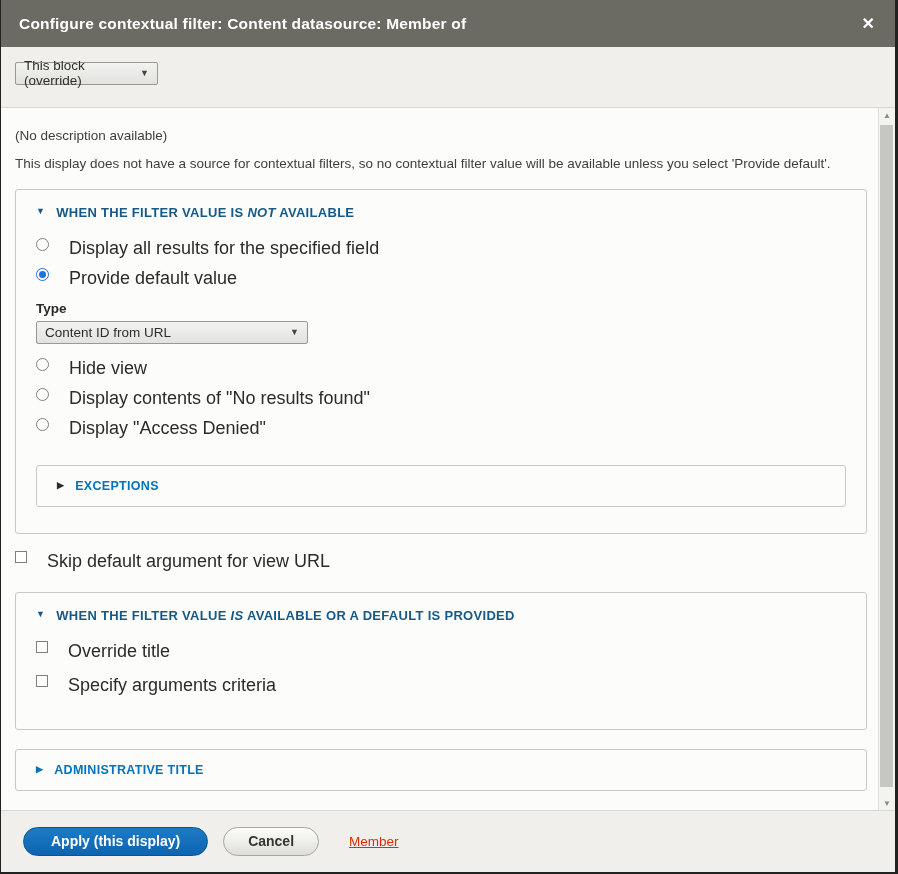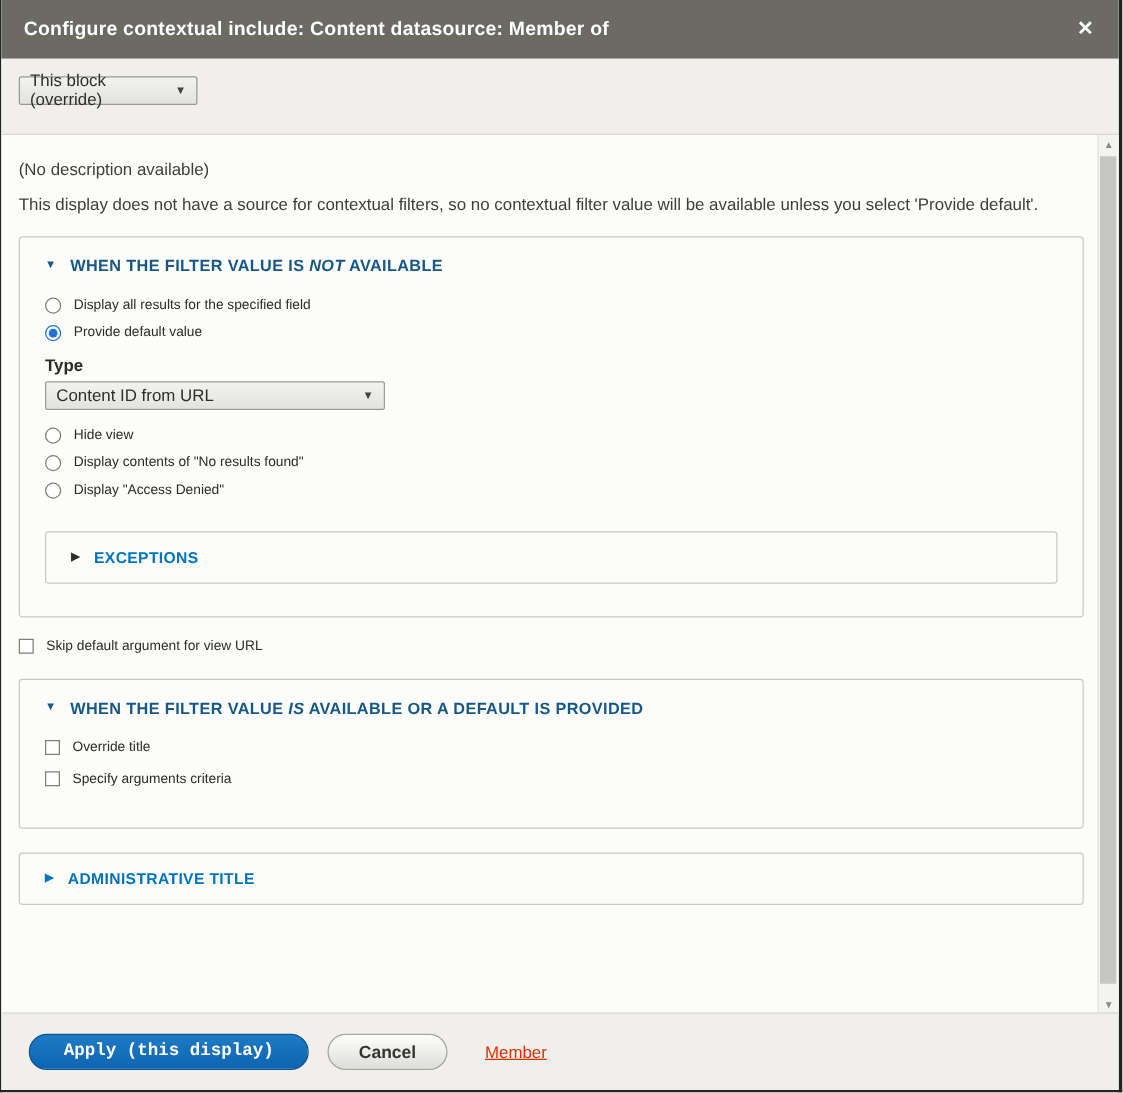--- a/index.html
+++ b/index.html
@@ -68,22 +68,22 @@
   .legend {
     display: flex; align-items: center;
     font-size: 13px; font-weight: bold; letter-spacing: .3px;
     color: #165988;
   }
   .legend .tw { font-size: 9px; margin-right: 11px; position: relative; top: -1px; }
   .legend .em { font-style: italic; margin: 0; }
   .box > .legend { margin-bottom: 18px; cursor: pointer; }
 
   .radio-row, .check-row {
-    display: flex; align-items: center; gap: 10px;
-    margin: 9px 0; font-size: 11px; color: #2b2b27;
+    display: flex; align-items: flex-start; gap: 20px;
+    margin: 9px 0; font-size: 18px; color: #2b2b27;
   }
   .radio {
     width: 13px; height: 13px; flex: none; position: relative;
     border: 1px solid #7f7f7a; border-radius: 50%; background: #fff;
   }
   .radio.checked { border-color: #1f73d2; }
   .radio.checked::after {
     content: ""; position: absolute; left: 2px; top: 2px; right: 2px; bottom: 2px;
     border-radius: 50%; background: #1f73d2;
   }
@@ -143,40 +143,39 @@
     font-size: 14px; font-weight: bold;
     border-radius: 20px; cursor: pointer;
     padding: 6px 24px; line-height: 1.1;
   }
   .btn-apply {
     margin-left: 8px;
     color: #fff;
     background: linear-gradient(#1d7bc4, #0e64b2);
     border: 1px solid #0b5491;
     padding: 6px 27px;
-    font-family: Liberation Mono, monospace;
   }
   .btn-cancel {
     margin-left: 15px;
     color: #35352f;
     background: linear-gradient(#fdfdfc, #dedeD8);
     border: 1px solid #a6a6a0;
   }
   .remove-link {
     margin-left: 30px;
     color: #dd2f00; font-size: 13.5px; text-decoration: underline; cursor: pointer;
   }
 </style>
 </head>
 <body>
 
 <div class="modal">
 
   <div class="titlebar">
-    <span class="title">Configure contextual include: Content datasource: Member of</span>
+    <span class="title">Configure contextual filter: Content datasource: Member of</span>
     <button class="close">✕</button>
   </div>
 
   <div class="for-section">
     <div class="select for-select">
       <span>This block (override)</span>
       <span class="sel-arrow">▼</span>
     </div>
   </div>
 

